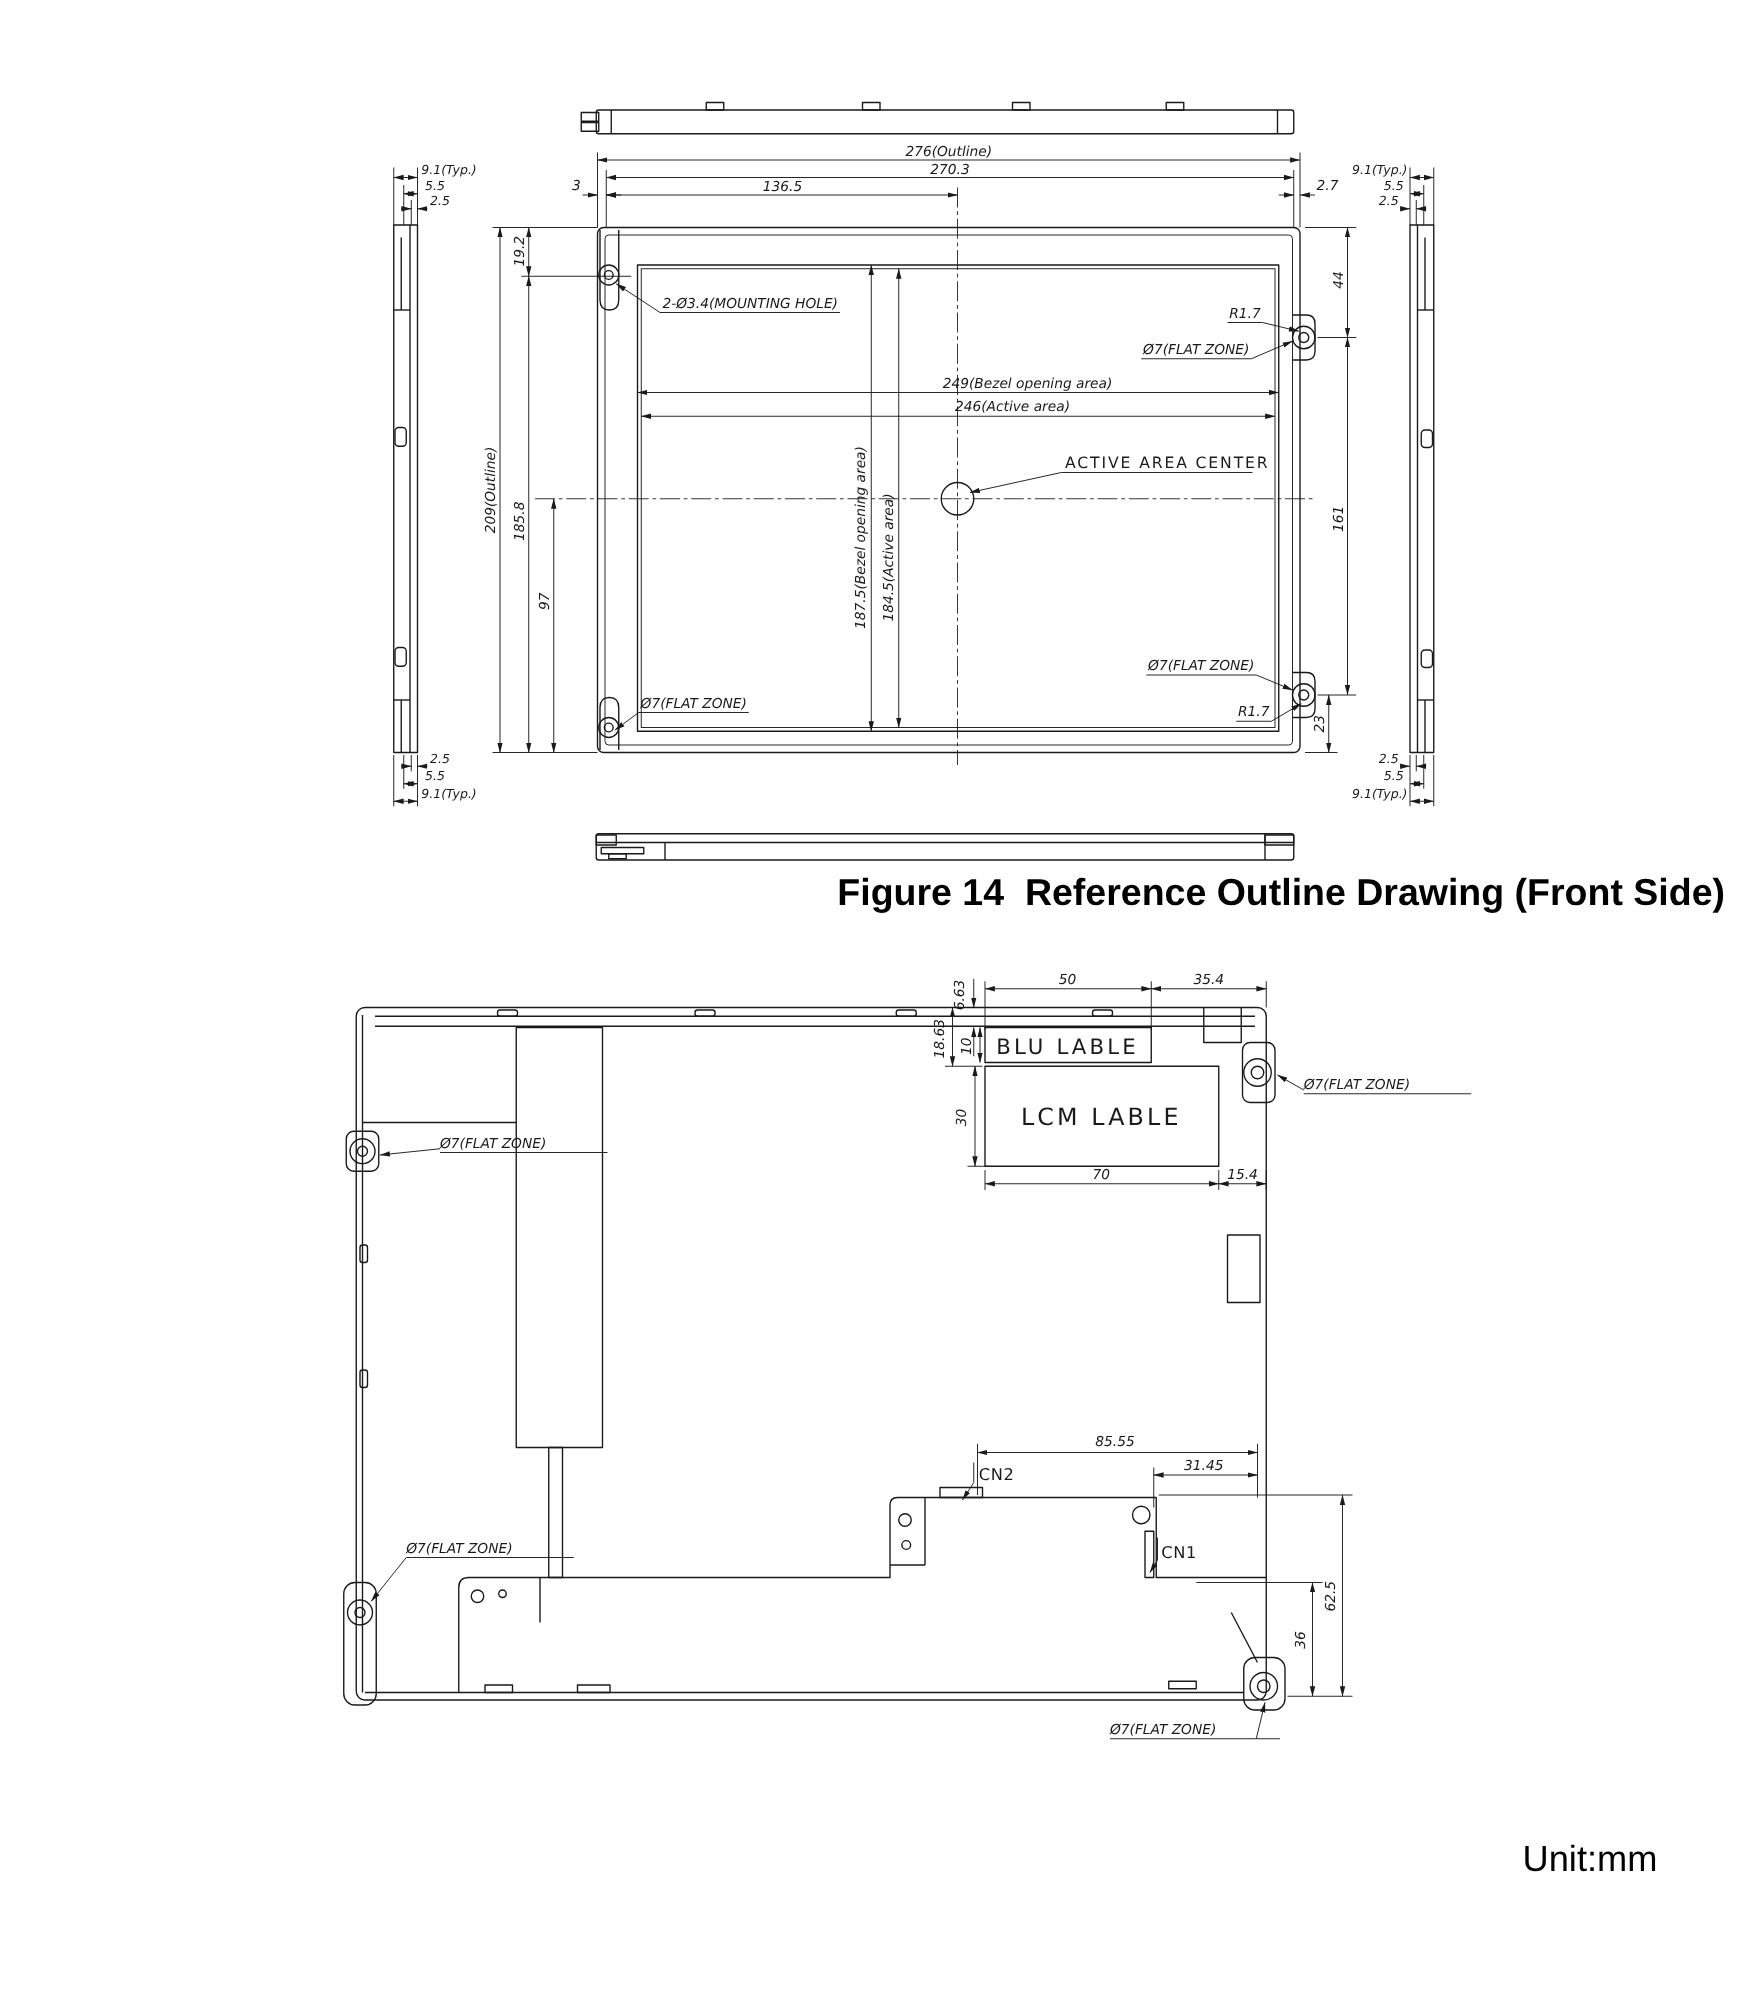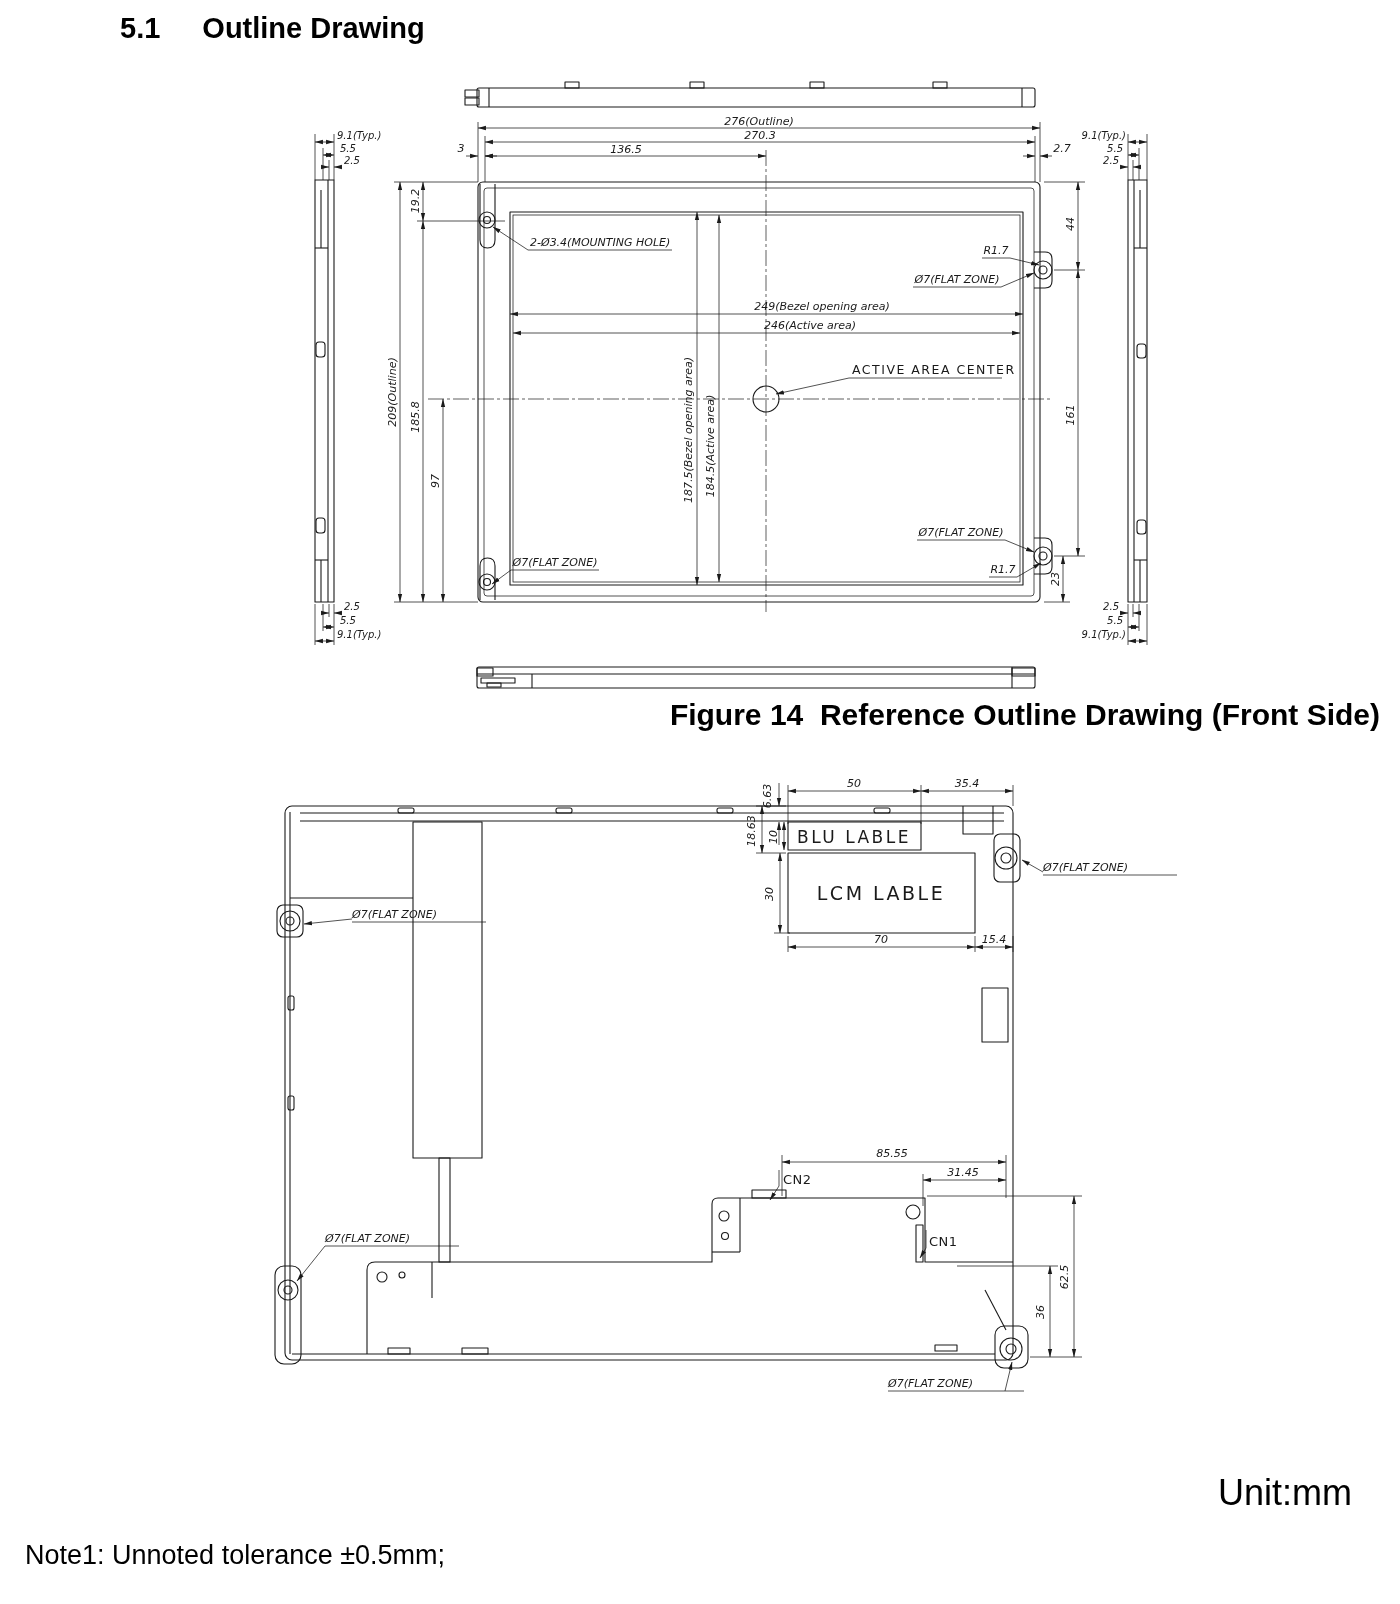--- a/index.html
+++ b/index.html
@@ -3,43 +3,39 @@
 <meta charset="utf-8">
 <style>
   html,body{margin:0;padding:0;background:#fff;}
   #sheet{position:relative;width:1400px;height:1604px;background:#fff;overflow:hidden;
          font-family:"Liberation Sans",sans-serif;color:#000;}
   .title{position:absolute;left:120px;top:12px;font-size:29px;font-weight:bold;display:flex;}
   .title .num{margin-right:42px;}
   .caption{position:absolute;left:0;width:1380px;text-align:right;font-size:30px;font-weight:bold;white-space:pre;}
   #cap14{top:698px;}
   #cap15{top:1412px;}
-  .unit{position:absolute;left:1218px;top:1472px;font-size:36px;}
+  .unit{position:absolute;left:1218px;top:1472px;font-size:29px;}
   .note{position:absolute;left:25px;top:1540px;font-size:27px;}
   svg{position:absolute;left:0;top:0;}
   .ln{stroke:#1a1a1a;fill:none;stroke-width:1.1px;stroke-linejoin:round;}
   .th{stroke:#1a1a1a;fill:none;stroke-width:0.75px;}
   .cl{stroke:#1a1a1a;fill:none;stroke-width:0.7px;stroke-dasharray:16 3 3 3;}
   text{fill:#1a1a1a;}
   .t11{font:italic 11px "DejaVu Sans",sans-serif;}
   .t10{font:italic 10px "DejaVu Sans",sans-serif;}
   .up12{font:12.5px "DejaVu Sans",sans-serif;letter-spacing:1.5px;}
   .up13{font:13px "DejaVu Sans",sans-serif;letter-spacing:.5px;}
   .big17{font:17px "DejaVu Sans",sans-serif;letter-spacing:2.5px;}
   .big19{font:19px "DejaVu Sans",sans-serif;letter-spacing:2.5px;}
 </style>
 </head>
 <body>
 
 <div id="sheet">
 
-  <div class="title">
-    <span class="num">5.1</span>
-    <span>Outline Drawing</span>
-  </div>
 
   <svg width="1400" height="1604" viewBox="0 0 1400 1604">
     <defs>
       <marker id="ae" viewBox="0 0 10 6" refX="9.6" refY="3" markerWidth="11" markerHeight="7" orient="auto-start-reverse">
           <path d="M10,3 L0,0.4 L0,5.6 Z" fill="#1a1a1a"></path>
         </marker>
     </defs>
 
     <g>
 
@@ -370,14 +366,13 @@
         <text class="t11" x="325" y="1242">Ø7(FLAT ZONE)</text>
         <text class="t11" x="888" y="1387">Ø7(FLAT ZONE)</text>
         <text class="up13" x="783" y="1184">CN2</text>
         <text class="up13" x="929" y="1246">CN1</text>
       </g>
     </g>
   </svg>
 
   <div id="cap14" class="caption">Figure 14  Reference Outline Drawing (Front Side)</div>
   <div class="unit">Unit:mm</div>
-  <div class="note">Note1: Unnoted tolerance ±0.5mm;</div>
 </div>
 
 </body></html>

